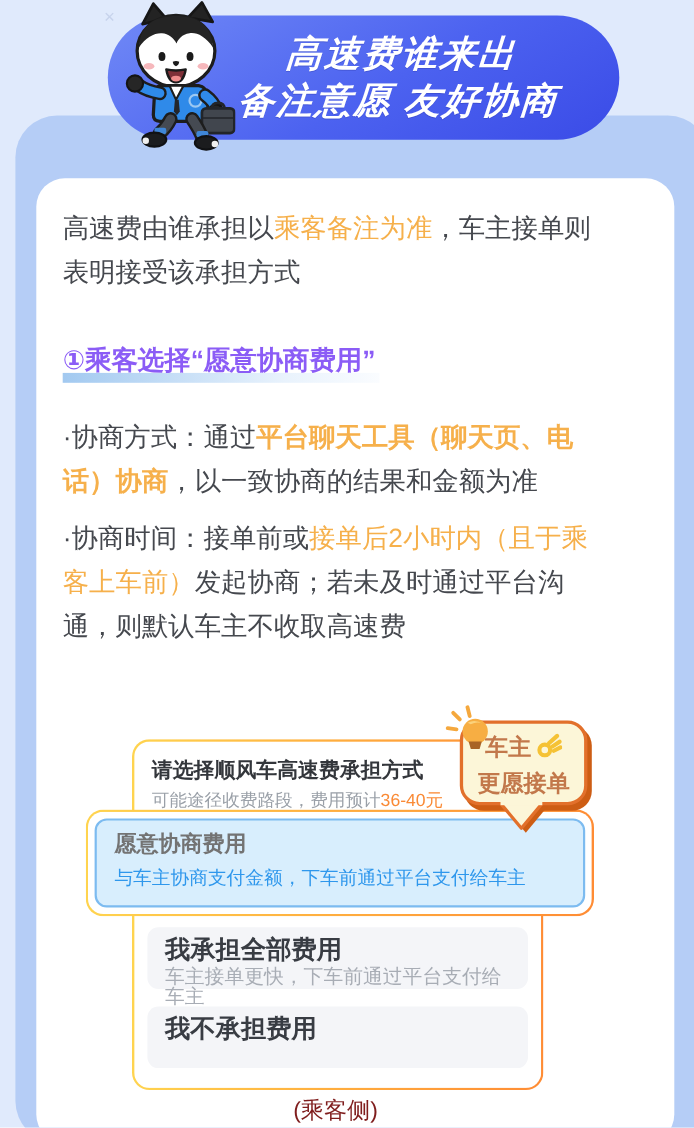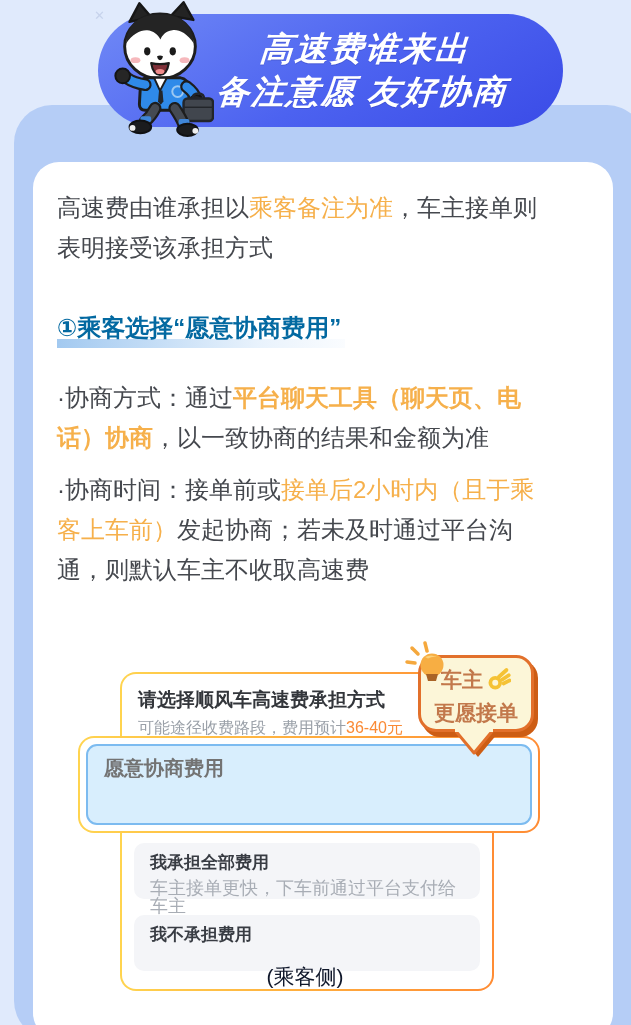--- a/index.html
+++ b/index.html
@@ -27,58 +27,58 @@
               background:#ffffff;border-radius:26px;padding:0 24px;box-sizing:border-box;}
 
   .body-text{font-size:24px;line-height:40px;width:500px;color:#45484e;margin:0;}
   .p-intro{margin-top:26px;}
   .p-method{margin-top:34px;}
   .p-time{margin-top:12px;}
   .t-amber{color:#f6b04b;}
   .t-amber-b{color:#f6b04b;font-weight:bold;}
 
   .sec-heading{display:inline-block;position:relative;margin:44px 0 0 0;
-               font-size:24px;line-height:32px;font-weight:bold;color:#0369a1;}
+               font-size:24px;line-height:32px;font-weight:bold;color:#8b5cf6;}
   .heading-underline{position:absolute;left:0;right:-4px;bottom:-4px;height:9px;z-index:0;
                background:linear-gradient(90deg,#a2c9f0 0%,rgba(214,232,250,.55) 70%,rgba(222,236,252,.15) 100%);}
   .heading-txt{position:relative;z-index:1;}
 
   
   .grad-border{border:2px solid transparent;
       background:linear-gradient(#fff,#fff) padding-box,
                  linear-gradient(90deg,#ffd44f 0%,#ffb03f 45%,#ff8c34 100%) border-box;}
   .sel-card{position:absolute;left:87px;top:510px;width:370px;height:315px;border-radius:16px;}
   .sel-title{position:absolute;left:16px;top:13px;font-size:19px;font-weight:bold;color:#33363b;}
   .sel-sub{position:absolute;left:16px;top:44px;font-size:16px;color:#9aa0a8;}
   .sel-amount{color:#fa8a35;}
 
   .opt-gray{position:absolute;left:12px;width:346px;height:56px;background:#f4f5f8;border-radius:10px;
             padding:10px 16px;box-sizing:border-box;}
-  .opt-gray .opt-title{font-size:17px;font-weight:bold;color:#383c43;line-height:20px;}
+  .opt-gray .opt-title{font-size:23px;font-weight:bold;color:#383c43;line-height:20px;}
   .opt-gray .opt-desc{font-size:18px;color:#a8adb5;margin-top:6px;line-height:18px;}
   .opt1{top:169px;} .opt2{top:241px;}
 
   .sel-highlight{position:absolute;left:45px;top:574px;width:462px;height:97px;border-radius:16px;
                  padding:6px;box-sizing:border-box;z-index:2;}
   .blue-box{width:100%;height:100%;box-sizing:border-box;background:#d8eefd;border:2px solid #7cbbf0;
             border-radius:11px;padding:10px 16px;}
   .blue-box .opt-title{font-size:20px;font-weight:bold;color:#737373;line-height:24px;}
   .blue-box .opt-desc{font-size:17px;color:#2e97ec;margin-top:9px;line-height:20px;}
 
   
   .bubble{position:absolute;left:385px;top:493px;width:116px;height:77px;background:#fcf6d8;
           border:3px solid #e2702b;border-radius:18px;box-shadow:4px 5px 0 #cd5d14;z-index:3;
           text-align:center;box-sizing:border-box;padding-top:7px;}
   .bubble-line{font-size:21px;line-height:29px;font-weight:bold;color:#c2784b;white-space:nowrap;}
   .ok-hand{display:inline-block;vertical-align:-4px;margin-left:4px;}
   .bubble-tail{position:absolute;left:418px;top:567px;z-index:4;}
   .bulb{position:absolute;left:371px;top:479px;z-index:5;}
 
-  .passenger-label{position:absolute;left:87px;top:801px;width:370px;text-align:center;
-                   font-size:21px;color:#0f172a;}
+  .passenger-label{position:absolute;left:87px;top:833px;width:370px;text-align:center;
+                   font-size:21px;color:#7f1d1d;}
 </style>
 </head>
 <body>
 
 <div class="stage">
 
   <div class="panel"></div>
 
   <div class="sparkle">✕</div>
 
@@ -165,20 +165,21 @@
 
       <div class="opt-gray opt2">
         <div class="opt-title">我不承担费用</div>
       </div>
     </div>
 
     
     <div class="sel-highlight grad-border">
       <div class="blue-box">
         <div class="opt-title">愿意协商费用</div>
+        <div class="opt-desc">与车主协商支付金额，下车前通过平台支付给车主</div>
       </div>
     </div>
 
     
     <div class="bubble">
       <div class="bubble-line">
         <span>车主</span><span class="ok-hand"><svg width="24" height="24" viewBox="0 0 32 32">
               <circle cx="11" cy="21" r="6.5" fill="none" stroke="#f5c235" stroke-width="5"></circle>
               <path d="M16 13 L26 4" stroke="#f5c235" stroke-width="5" stroke-linecap="round"></path>
               <path d="M20 17 L29 11" stroke="#f5c235" stroke-width="5" stroke-linecap="round"></path>

